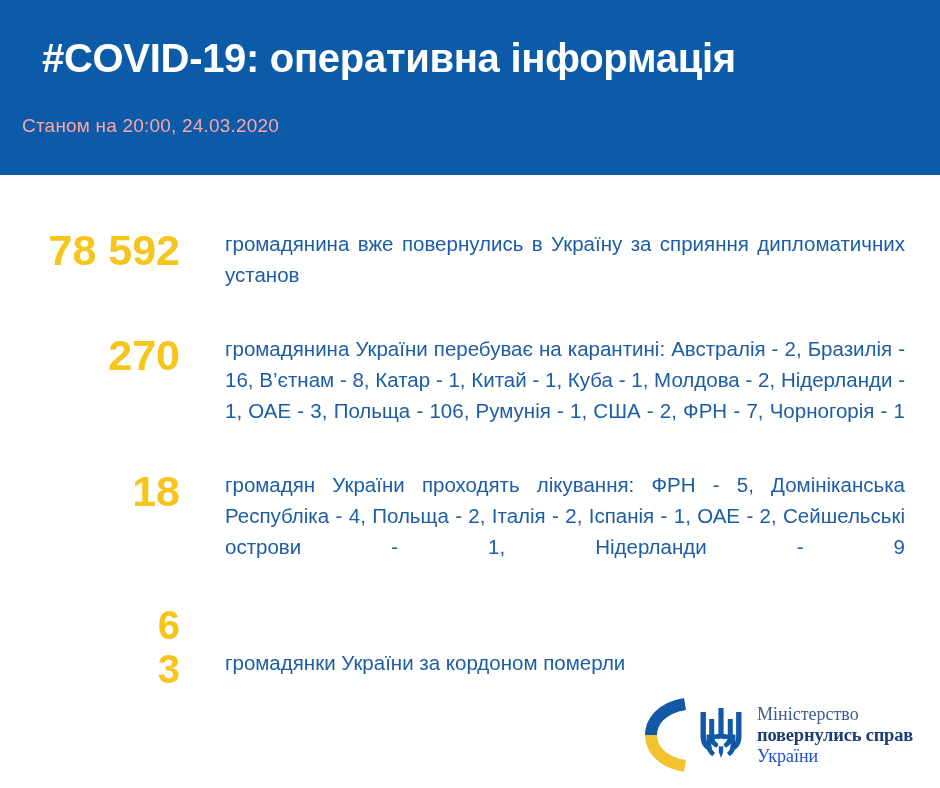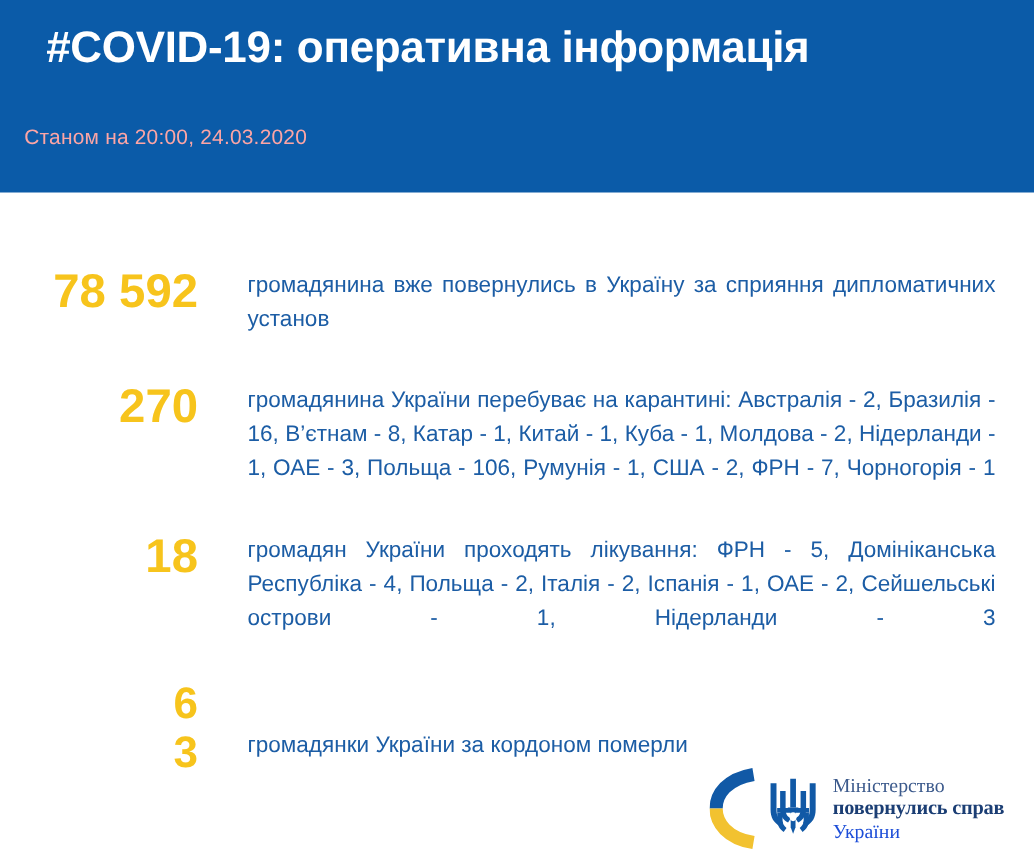--- a/index.html
+++ b/index.html
@@ -21,21 +21,21 @@
     left: 0;
     top: 0;
     width: 940px;
     height: 175px;
     background: #0B5BA8;
     box-sizing: border-box;
   }
   .header-title {
     position: absolute;
     left: 42px;
-    top: 21px;
+    top: 36px;
     font-size: 40px;
     font-weight: bold;
     color: #ffffff;
     letter-spacing: -0.3px;
     white-space: nowrap;
     line-height: 1.1;
   }
   .header-subtitle {
     position: absolute;
     left: 22px;
@@ -43,21 +43,21 @@
     font-size: 19px;
     color: #fca5a5;
     white-space: nowrap;
     letter-spacing: 0.2px;
   }
 
   
   .stats {
     position: absolute;
     left: 0;
-    top: 243px;
+    top: 228px;
     width: 940px;
   }
   .stat-row {
     display: flex;
     align-items: flex-start;
     margin-bottom: 4px;
   }
   .stat-number {
     width: 180px;
     flex: 0 0 180px;
@@ -143,21 +143,21 @@
     <div class="stat-text">громадянина вже повернулись в Україну за сприяння дипломатичних установ</div>
   </div>
 
   <div class="stat-row row-2">
     <div class="stat-number">270</div>
     <div class="stat-text">громадянина України перебуває на карантині: Австралія - 2, Бразилія - 16, В’єтнам - 8, Катар - 1, Китай - 1, Куба - 1, Молдова - 2, Нідерланди - 1, ОАЕ - 3, Польща - 106, Румунія - 1, США - 2, ФРН - 7, Чорногорія - 1</div>
   </div>
 
   <div class="stat-row row-3">
     <div class="stat-number">18</div>
-    <div class="stat-text">громадян України проходять лікування: ФРН - 5, Домініканська Республіка - 4, Польща - 2, Італія - 2, Іспанія - 1, ОАЕ - 2, Сейшельські острови - 1, Нідерланди - 3</div>
+    <div class="stat-text">громадян України проходять лікування: ФРН - 5, Домініканська Республіка - 4, Польща - 2, Італія - 2, Іспанія - 1, ОАЕ - 2, Сейшельські острови - 1, Нідерланди - 9</div>
   </div>
 
   <div class="stat-row row-4">
     <div class="stat-number">6</div>
   </div>
 
   <div class="stat-row row-5">
     <div class="stat-number">3</div>
     <div class="stat-text flush">громадянки України за кордоном померли</div>
   </div>

